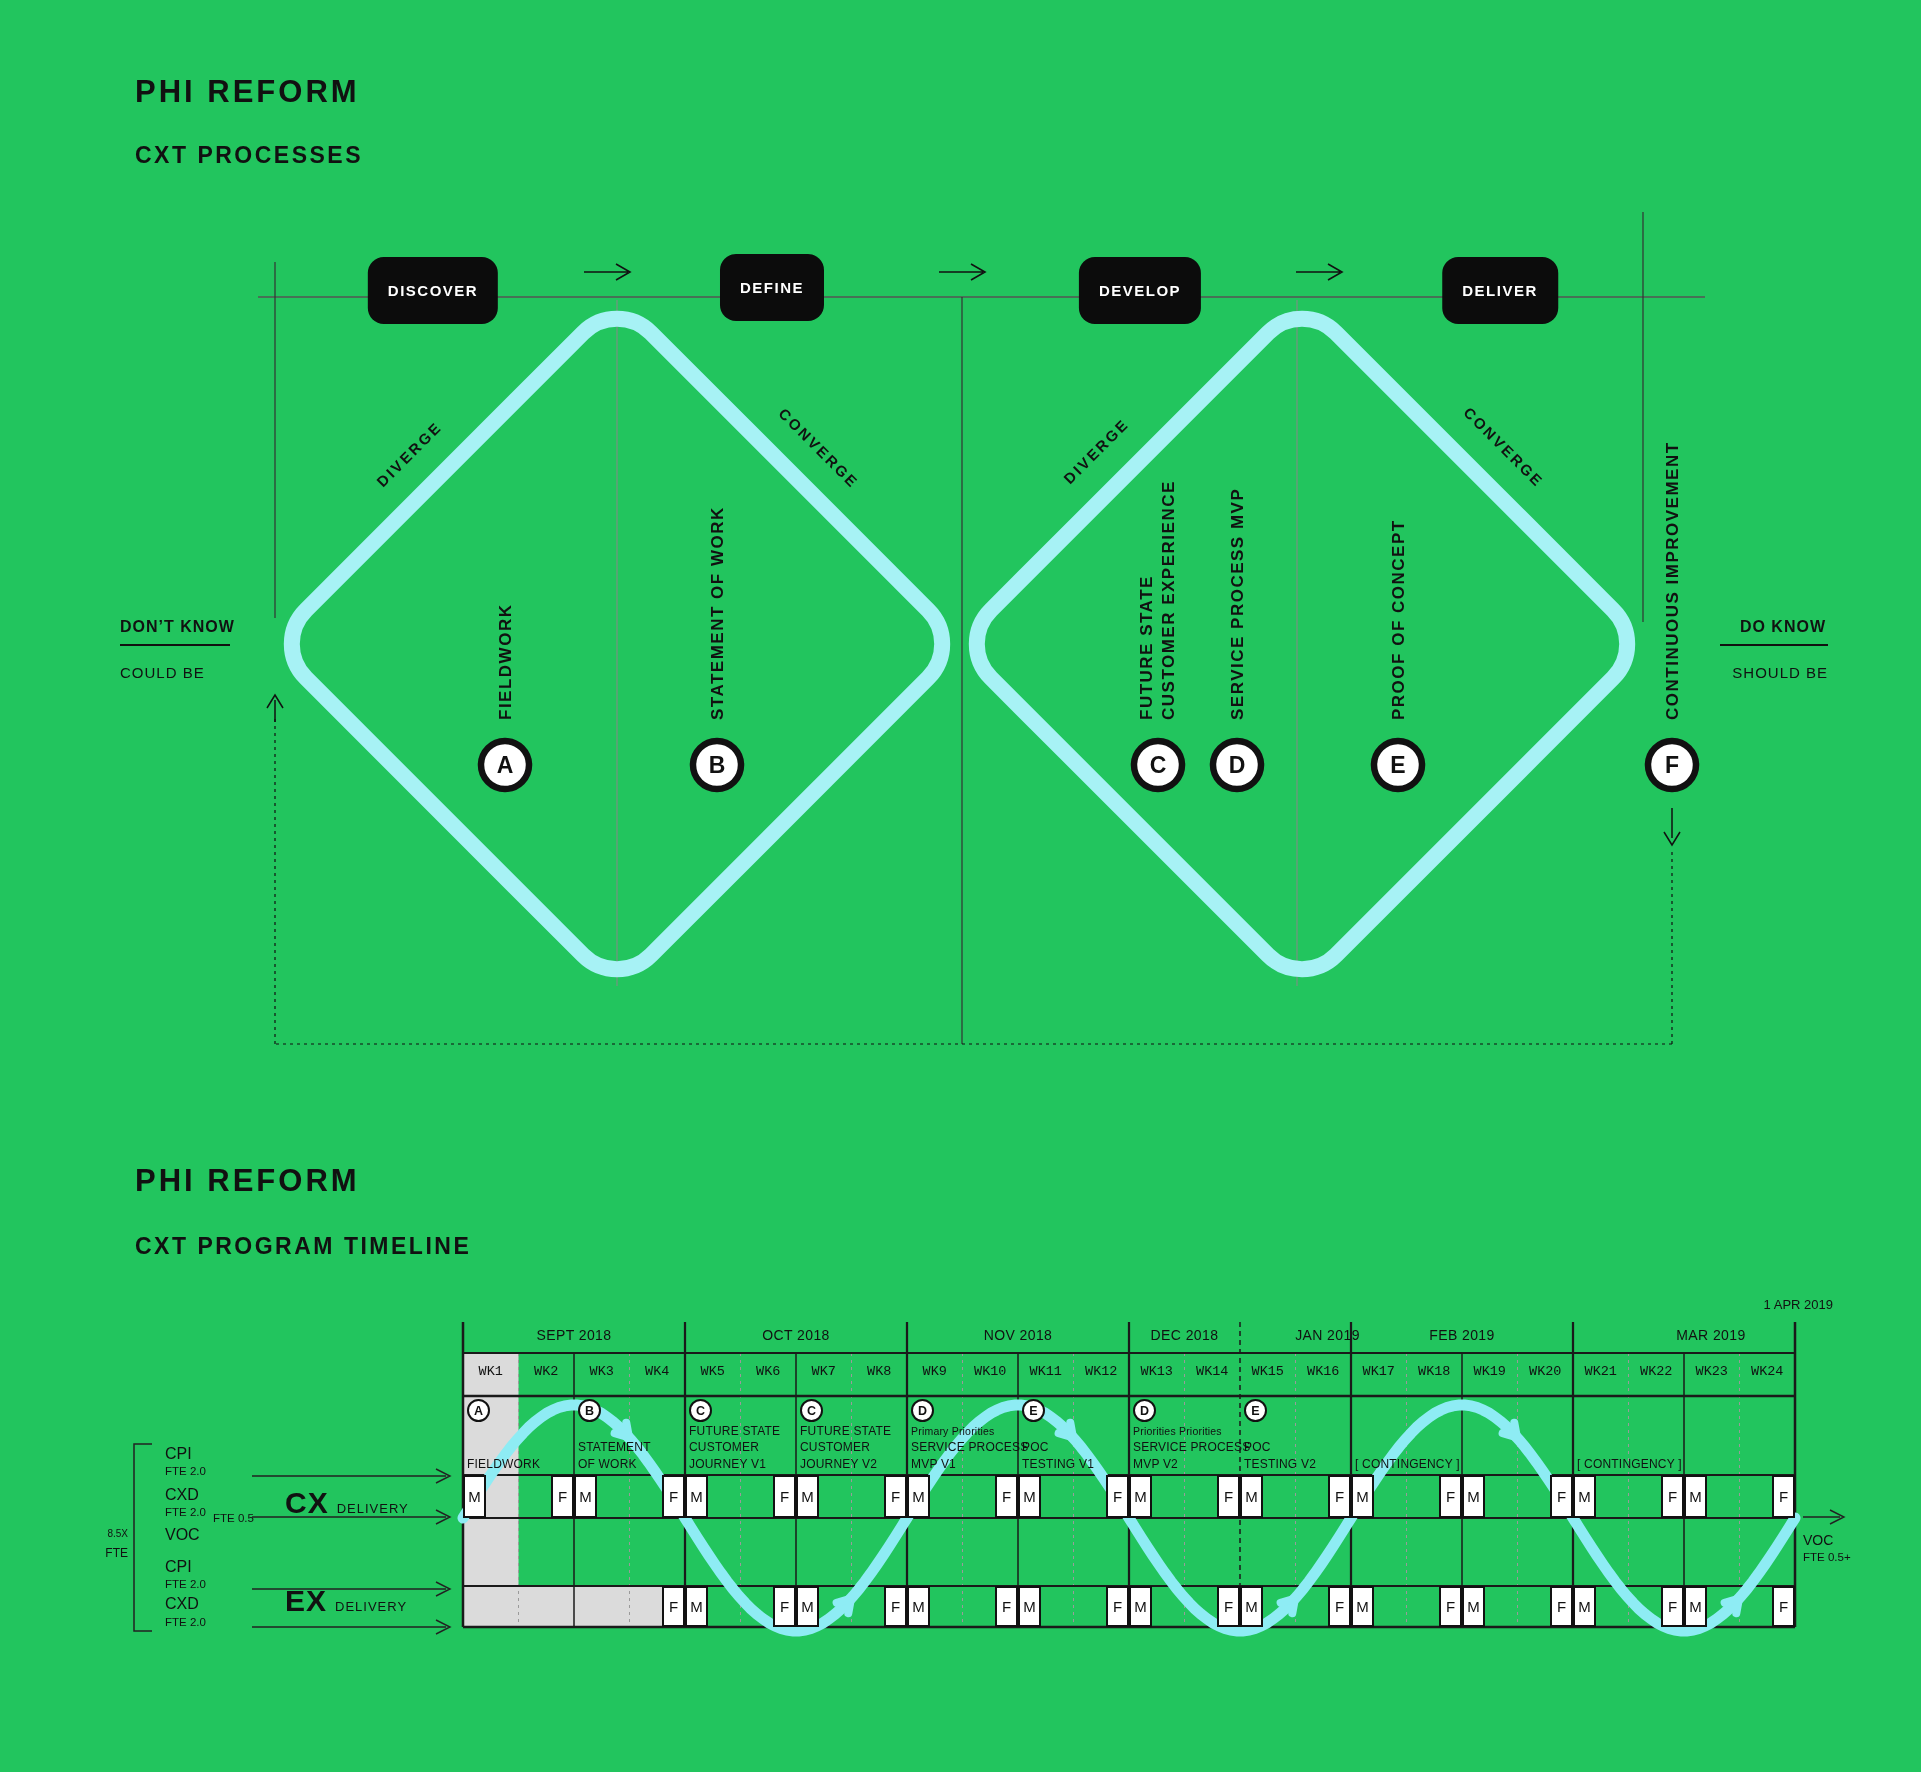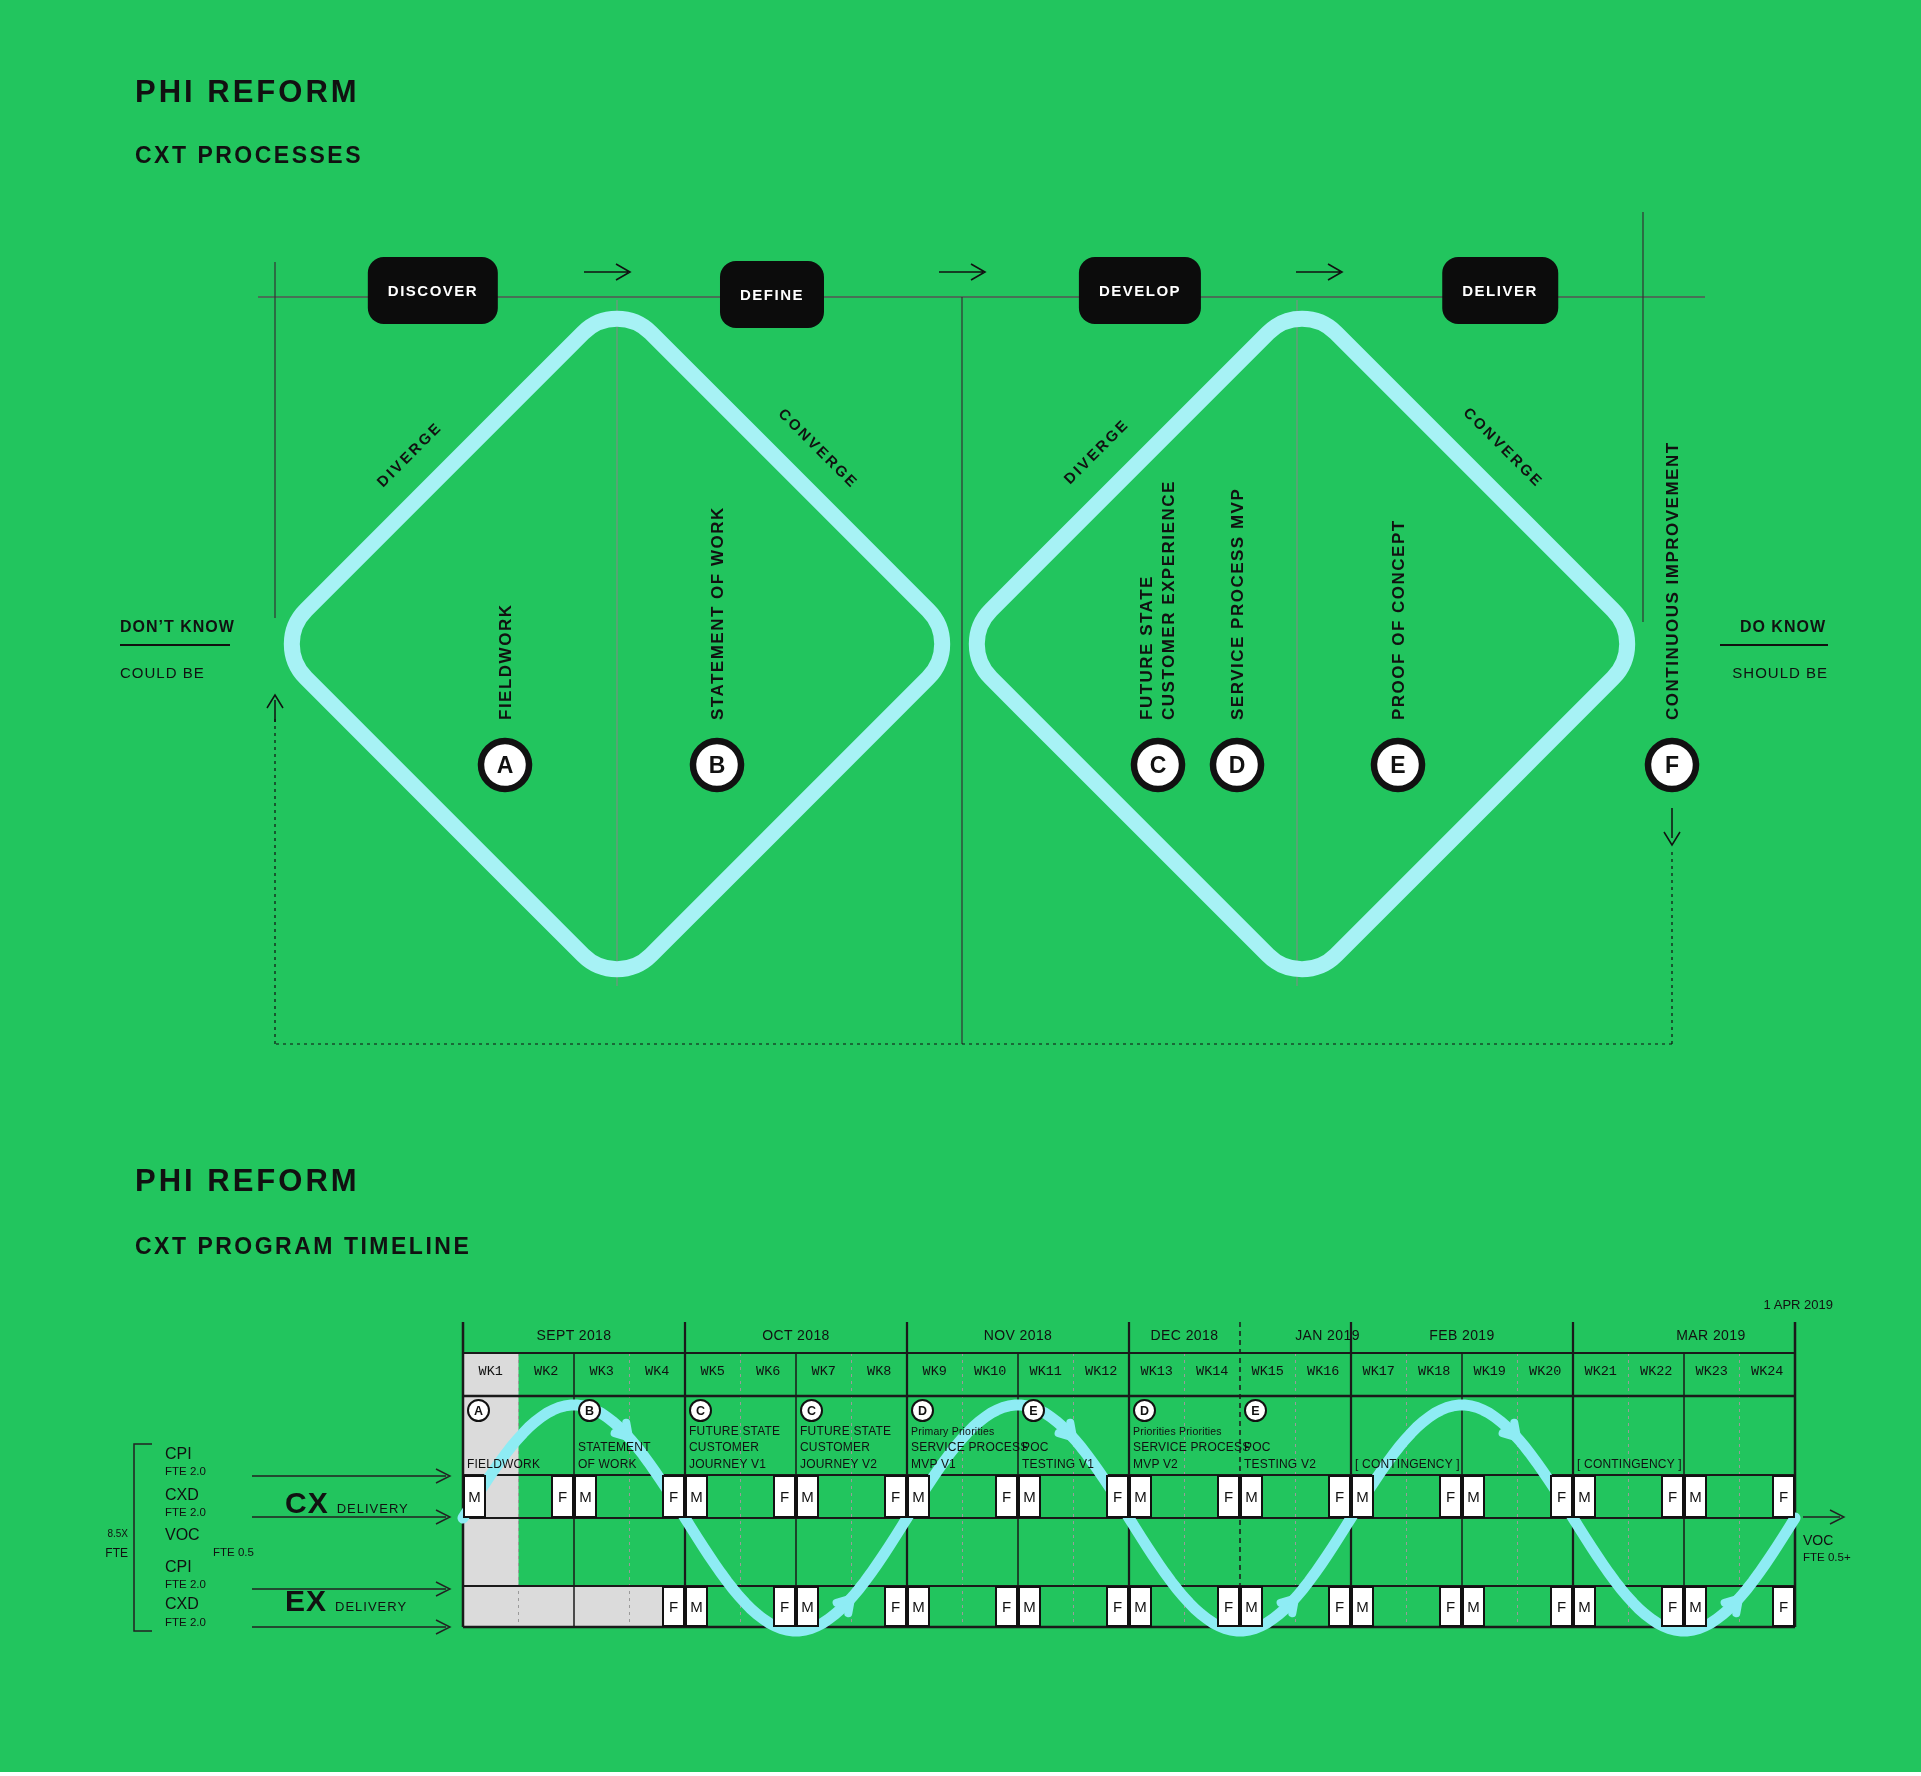--- a/index.html
+++ b/index.html
@@ -35,21 +35,21 @@
 </style>
 </head>
 <body>
 
 <div class="page">
 
   <div class="abs title" style="left:135px;top:74px;">PHI REFORM</div>
   <div class="abs subtitle" style="left:135px;top:142px;">CXT PROCESSES</div>
 
   <div class="pill" style="left:433px;top:257px;">DISCOVER</div>
-  <div class="pill" style="left:772px;top:261px;">DEFINE</div>
+  <div class="pill" style="left:772px;top:254px;">DEFINE</div>
   <div class="pill" style="left:1140px;top:257px;">DEVELOP</div>
   <div class="pill" style="left:1500px;top:257px;">DELIVER</div>
 
   <svg width="1921" height="1776" style="z-index:1;">
 
     <line x1="258" y1="297" x2="1705" y2="297" stroke="#555" stroke-width="1.5"></line>
     <line x1="275" y1="262" x2="275" y2="618" stroke="#333" stroke-width="1.2"></line>
     <line x1="1643" y1="212" x2="1643" y2="622" stroke="#333" stroke-width="1.2"></line>
     <line x1="962" y1="297" x2="962" y2="1044" stroke="#333" stroke-width="1.2"></line>
     <line x1="617" y1="300" x2="617" y2="986" stroke="#888" stroke-width="1"></line>
@@ -163,21 +163,21 @@
         <polyline points="1502.6,1433.2 1517,1437.533571746294 1514.3,1422.8" fill="none" stroke="#8EECF4" stroke-width="8" stroke-linecap="round" stroke-linejoin="round"></polyline>
         <polyline points="1736.3,1613.2 1739,1598.4664282537058 1724.6,1602.8" fill="none" stroke="#8EECF4" stroke-width="8" stroke-linecap="round" stroke-linejoin="round"></polyline>
       </g>
   </svg>
 
   <div class="rowname" style="top:1445px;">CPI</div>
   <div class="rowfte" style="top:1465px;">FTE 2.0</div>
   <div class="rowname" style="top:1486px;">CXD</div>
   <div class="rowfte" style="top:1506px;">FTE 2.0</div>
   <div class="rowname" style="top:1526px;">VOC</div>
-  <div class="rowfte" style="top:1546px;padding-left:48px;">FTE 0.5</div>
+  <div class="rowfte" style="top:1512px;padding-left:48px;">FTE 0.5</div>
   <div class="rowname" style="top:1558px;">CPI</div>
   <div class="rowfte" style="top:1578px;">FTE 2.0</div>
   <div class="rowname" style="top:1595px;">CXD</div>
   <div class="rowfte" style="top:1616px;">FTE 2.0</div>
 
   <div class="abs z3" style="left:80px;top:1528px;width:48px;text-align:right;font-size:10px;">8.5X</div>
   <div class="abs z3" style="left:80px;top:1546px;width:48px;text-align:right;font-size:12px;">FTE</div>
 
   <div class="abs z3" style="left:285px;top:1486px;display:flex;align-items:baseline;">
     <span class="band-main">CX</span>

